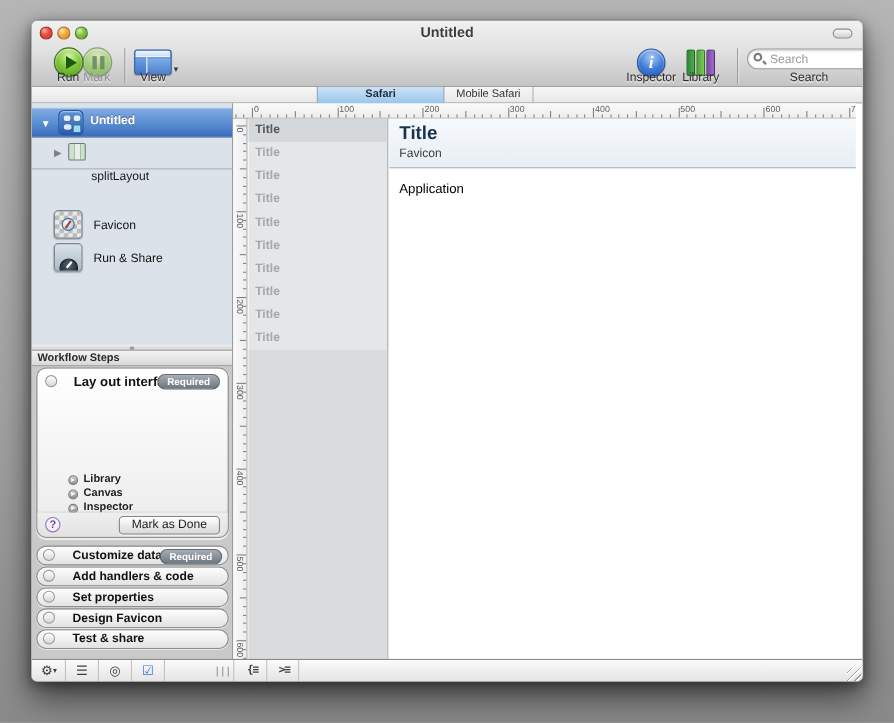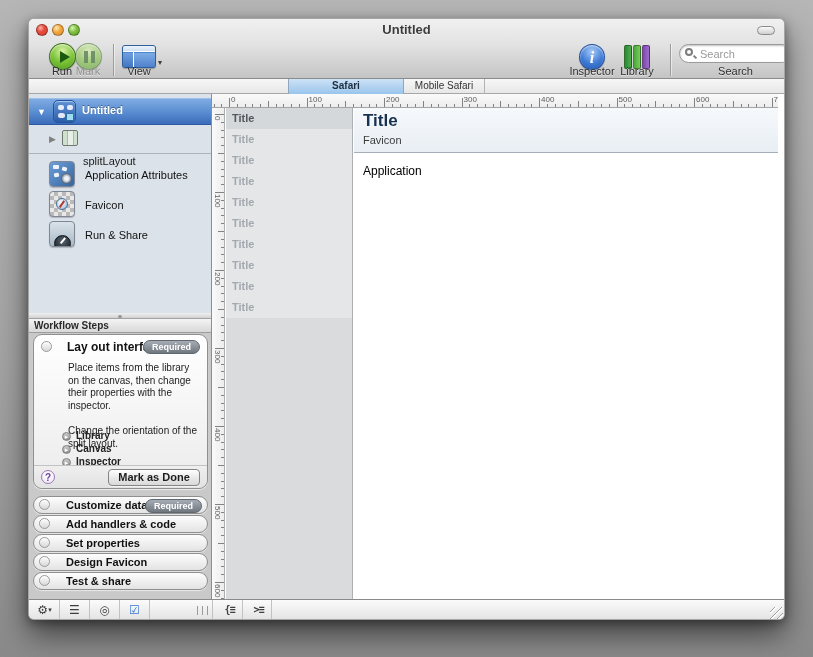--- a/index.html
+++ b/index.html
@@ -149,21 +149,21 @@
     background:linear-gradient(#cdcdcd,#8d8d8d);border:1px solid #7c7c7c;color:#fff;font-size:7px;
     line-height:8px;text-align:center;}
   .wf-link .ltext{position:absolute;left:14px;top:0;font-size:10px;font-weight:bold;color:#222;white-space:nowrap;}
   .wf-footer{position:absolute;left:0;bottom:0;width:100%;height:23px;border-top:1px solid #c2c2c2;
     background:linear-gradient(#efefef,#e2e2e2);border-radius:0 0 9px 9px;}
   .help-btn{position:absolute;left:7px;top:4px;width:14px;height:14px;border-radius:50%;
     border:1px solid #9a7ab8;background:radial-gradient(circle at 50% 35%,#fff,#ece4f4);
     color:#6b3fa0;font-size:10px;font-weight:bold;line-height:13px;text-align:center;cursor:pointer;}
   .done-btn{position:absolute;right:7px;top:3px;width:92px;height:17px;border-radius:4px;
     border:1px solid #848484;background:linear-gradient(#ffffff,#e6e6e6 60%,#d9d9d9);
-    font-size:11px;font-weight:bold;color:#1d1d1d;line-height:15px;text-align:center;cursor:pointer;
+    font-size:11px;font-weight:normal;color:#1d1d1d;line-height:15px;text-align:center;cursor:pointer;
     box-shadow:0 1px 0 rgba(255,255,255,.6);}
   .pill-step{position:absolute;left:4px;width:175px;height:18px;border-radius:9px;
     border:1px solid #8f8f8f;background:linear-gradient(#fdfdfd,#e3e3e3);
     box-shadow:0 1px 1px rgba(255,255,255,.6);cursor:pointer;}
   .pill-step .radio{position:absolute;left:5px;top:2px;}
   .pill-step .plabel{position:absolute;left:32px;top:2px;font-size:11px;font-weight:bold;color:#111;white-space:nowrap;}
   .pill-step .badge{position:absolute;right:5px;top:2px;}
   
   .hruler{position:absolute;left:183px;top:75px;width:566px;height:14px;
     background:linear-gradient(#fafafa,#ededed);border-bottom:1px solid #a5a5a5;overflow:hidden;}
@@ -271,29 +271,20 @@
             <span class="cube"></span>
         </span>
         <span class="proj-label">Untitled</span>
       </div>
       <div class="page-row">
         <span class="disc">▶</span>
         <span class="page-icon"></span>
         <span class="page-label">splitLayout</span>
       </div>
       <div class="sl-sep"></div>
-      <div class="side-item si-1">
-        <span class="side-icon icon-appattr">
-          <span class="dot d1"></span>
-            <span class="dot d2"></span>
-            <span class="dot d3"></span>
-            <span class="gear"></span>
-        </span>
-        <span class="ilabel">Application Attributes</span>
-      </div>
       <div class="side-item si-2">
         <span class="side-icon icon-favicon">
           <span class="compass"></span>
             <span class="needle"></span>
         </span>
         <span class="ilabel">Favicon</span>
       </div>
       <div class="side-item si-3">
         <span class="side-icon icon-runshare">
           <span class="gauge"></span>
@@ -306,24 +297,20 @@
     <div class="splitbar">
         <span class="grip-dot"></span>
       </div>
     <div class="wf-header">Workflow Steps</div>
 
     <div class="wf-panel">
       <div class="wf-card">
         <div class="radio"></div>
         <div class="wf-title">Lay out interface</div>
         <div class="badge">Required</div>
-        <div class="wf-text">
-          <p>Place items from the library on the canvas, then change their properties with the inspector.</p>
-          <p>Change the orientation of the split layout.</p>
-        </div>
         <div class="wf-links">
             <div class="wf-link">
               <span class="bullet">▸</span>
               <span class="ltext">Library</span>
             </div>
             <div class="wf-link">
               <span class="bullet">▸</span>
               <span class="ltext">Canvas</span>
             </div>
             <div class="wf-link">

